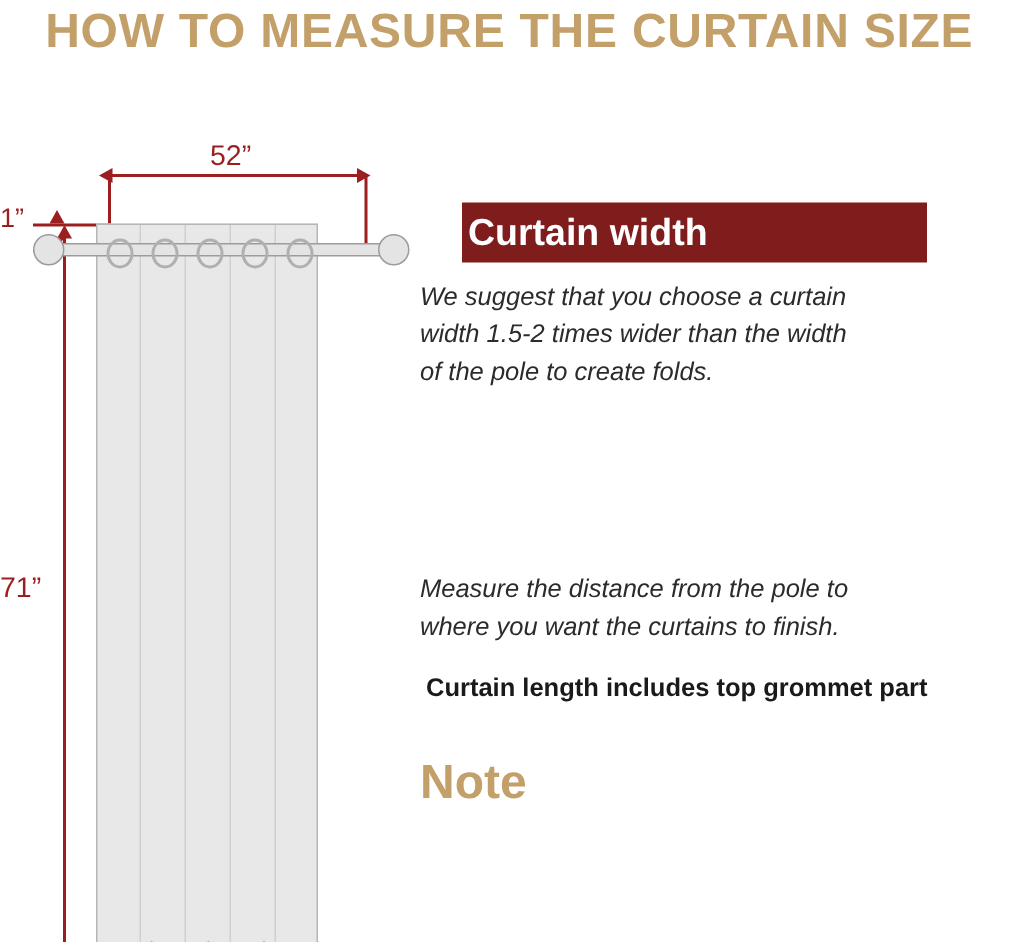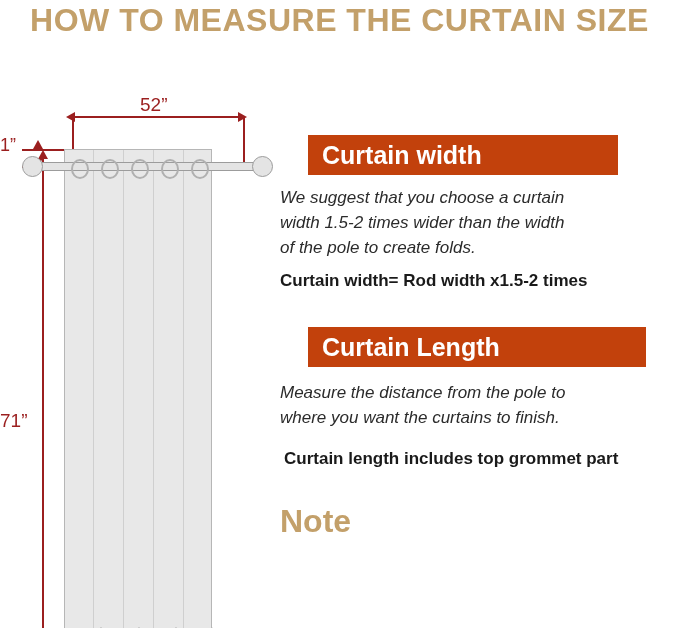--- a/index.html
+++ b/index.html
@@ -124,27 +124,27 @@
   #content {
     position: absolute;
     left: 272px;
     top: 40px;
     width: 407px;
     height: 588px;
   }
 
   .band {
     position: absolute;
-    background: #c2410c;
+    background: #7f1d1d;
     color: #ffffff;
     font-size: 25px;
     font-weight: bold;
     display: flex;
     align-items: center;
-    padding-left: 14px;
+    padding-left: 4px;
     box-sizing: border-box;
     white-space: nowrap;
   }
   .body-text {
     position: absolute;
     color: #2b2b2b;
     font-size: 17px;
     line-height: 25px;
     white-space: pre-line;
     font-style: italic;
@@ -187,21 +187,21 @@
   <div class="mline h" style="left:22px; top:97px; width:52px;"></div>
   <div class="mline h" style="left:22px; top:114px; width:52px;"></div>
   <div class="dim-label" style="left:0px; top:83px; font-size:18px;">1”</div>
   <div class="arrow up" style="left:33px; top:88px;"></div>
   <div class="arrow down" style="left:33px; top:106px;"></div>
 
   <div class="mline v" style="left:42px; top:104px; height:479px;"></div>
   <div class="arrow up" style="left:38px; top:98px;"></div>
   <div class="arrow down" style="left:38px; top:577px;"></div>
   <div class="mline h" style="left:42px; top:583px; width:32px;"></div>
-  <div class="dim-label" style="left:0px; top:330px;margin-top:28px;">71”</div>
+  <div class="dim-label" style="left:0px; top:330px;">71”</div>
 
   <div class="curtain">
     <div class="curtain-fold" style="left:28px;"></div>
     <div class="curtain-fold" style="left:58px;"></div>
     <div class="curtain-fold" style="left:88px;"></div>
     <div class="curtain-fold" style="left:118px;"></div>
   </div>
 
   <svg id="hem" width="150" height="22" viewBox="0 0 150 22">
     <path d="M0,4 Q19,20 37,4 Q56,20 75,4 Q94,20 112,4 Q131,20 149,4" fill="none" stroke="#b6b6b6" stroke-width="1.5"></path>
@@ -217,21 +217,19 @@
   <div class="grommet" style="left:161px;"></div>
   <div class="grommet" style="left:191px;"></div>
 </div>
 
 <div id="content">
 
   <div class="band" style="left:36px; top:95px; width:310px; height:40px;">Curtain width</div>
   <div class="body-text" style="left:8px; top:145px; width:390px;">We suggest that you choose a curtain
 width 1.5-2 times wider than the width
 of the pole to create folds.</div>
-  <div class="bold-line" style="left:8px; top:231px;">Curtain width= Rod width x1.5-2 times</div>
-
-  <div class="band" style="left:36px; top:287px; width:338px; height:40px;">Curtain Length</div>
+
   <div class="body-text" style="left:8px; top:340px; width:390px;">Measure the distance from the pole to
 where you want the curtains to finish.</div>
   <div class="bold-line" style="left:12px; top:409px;">Curtain length includes top grommet part</div>
 
   <div class="note-heading" style="left:8px; top:463px;">Note</div>
 </div>
 
 </body></html>

